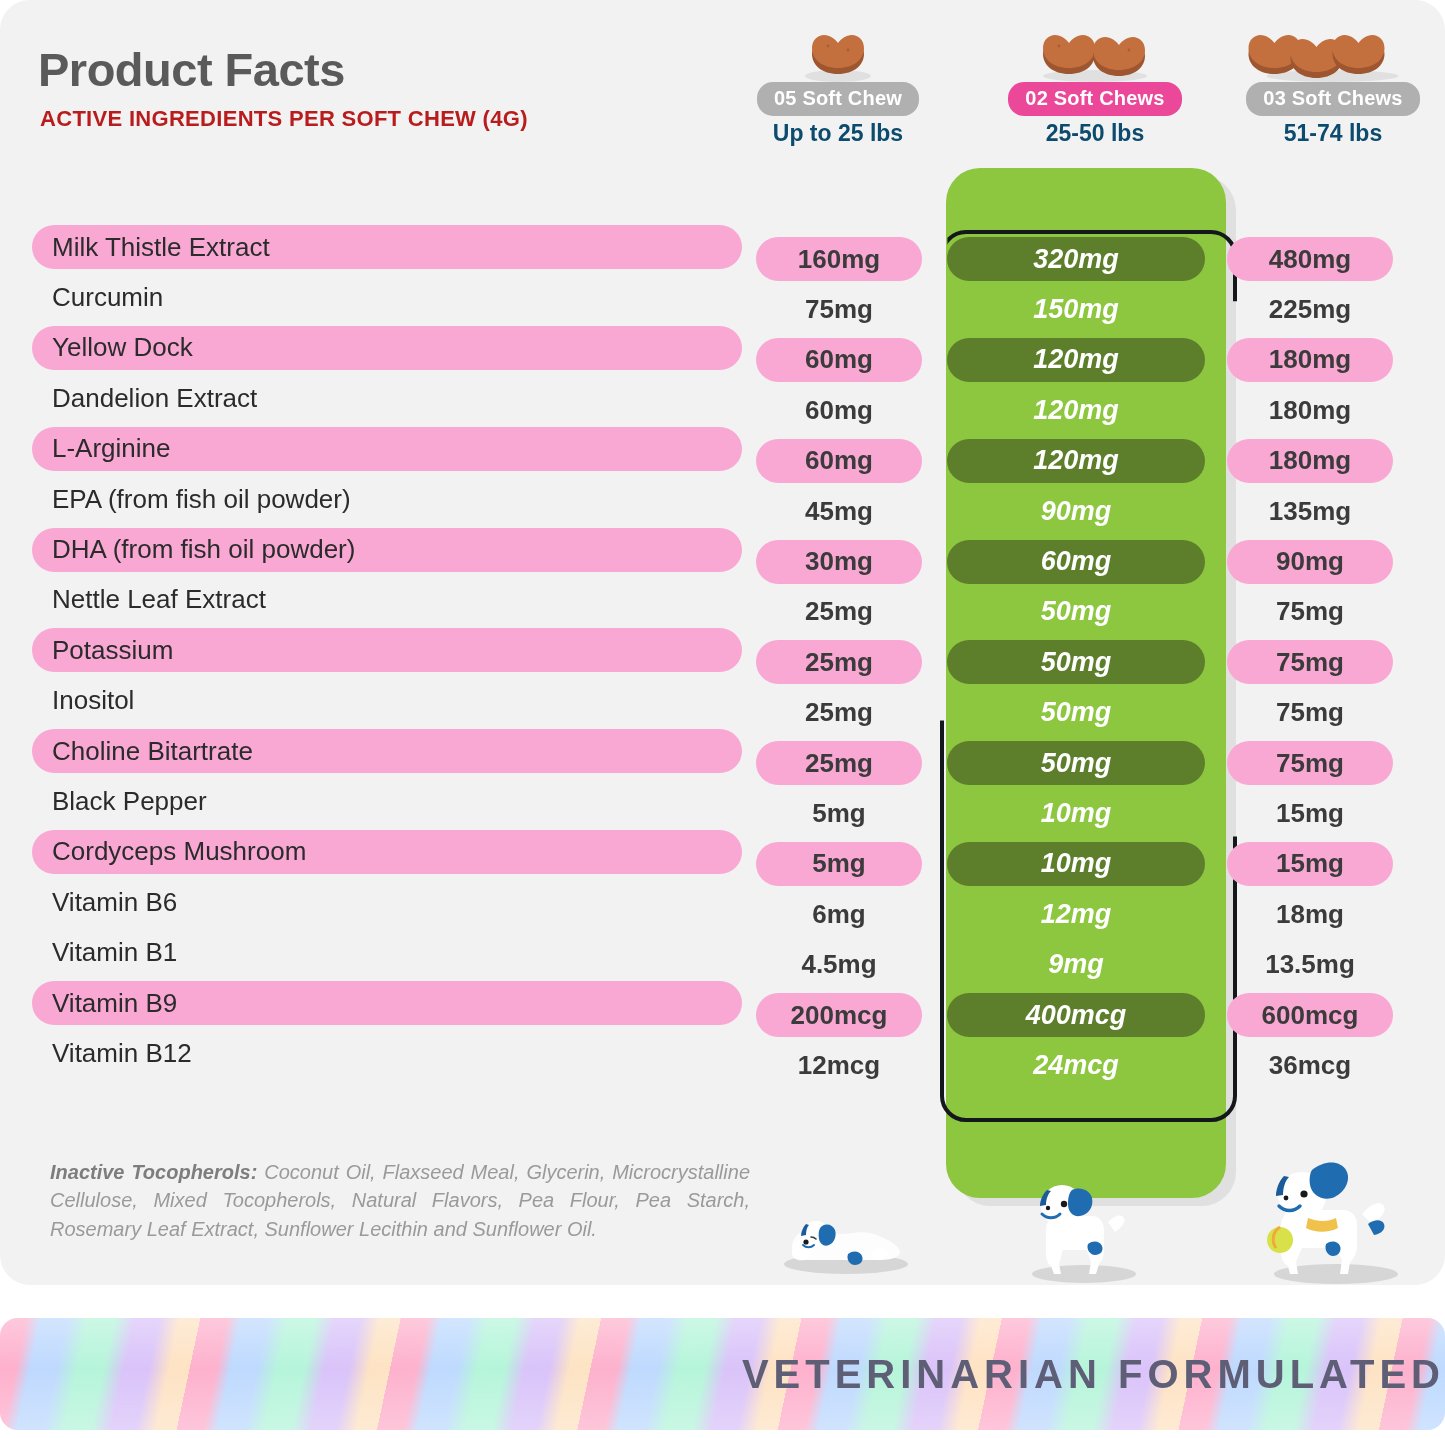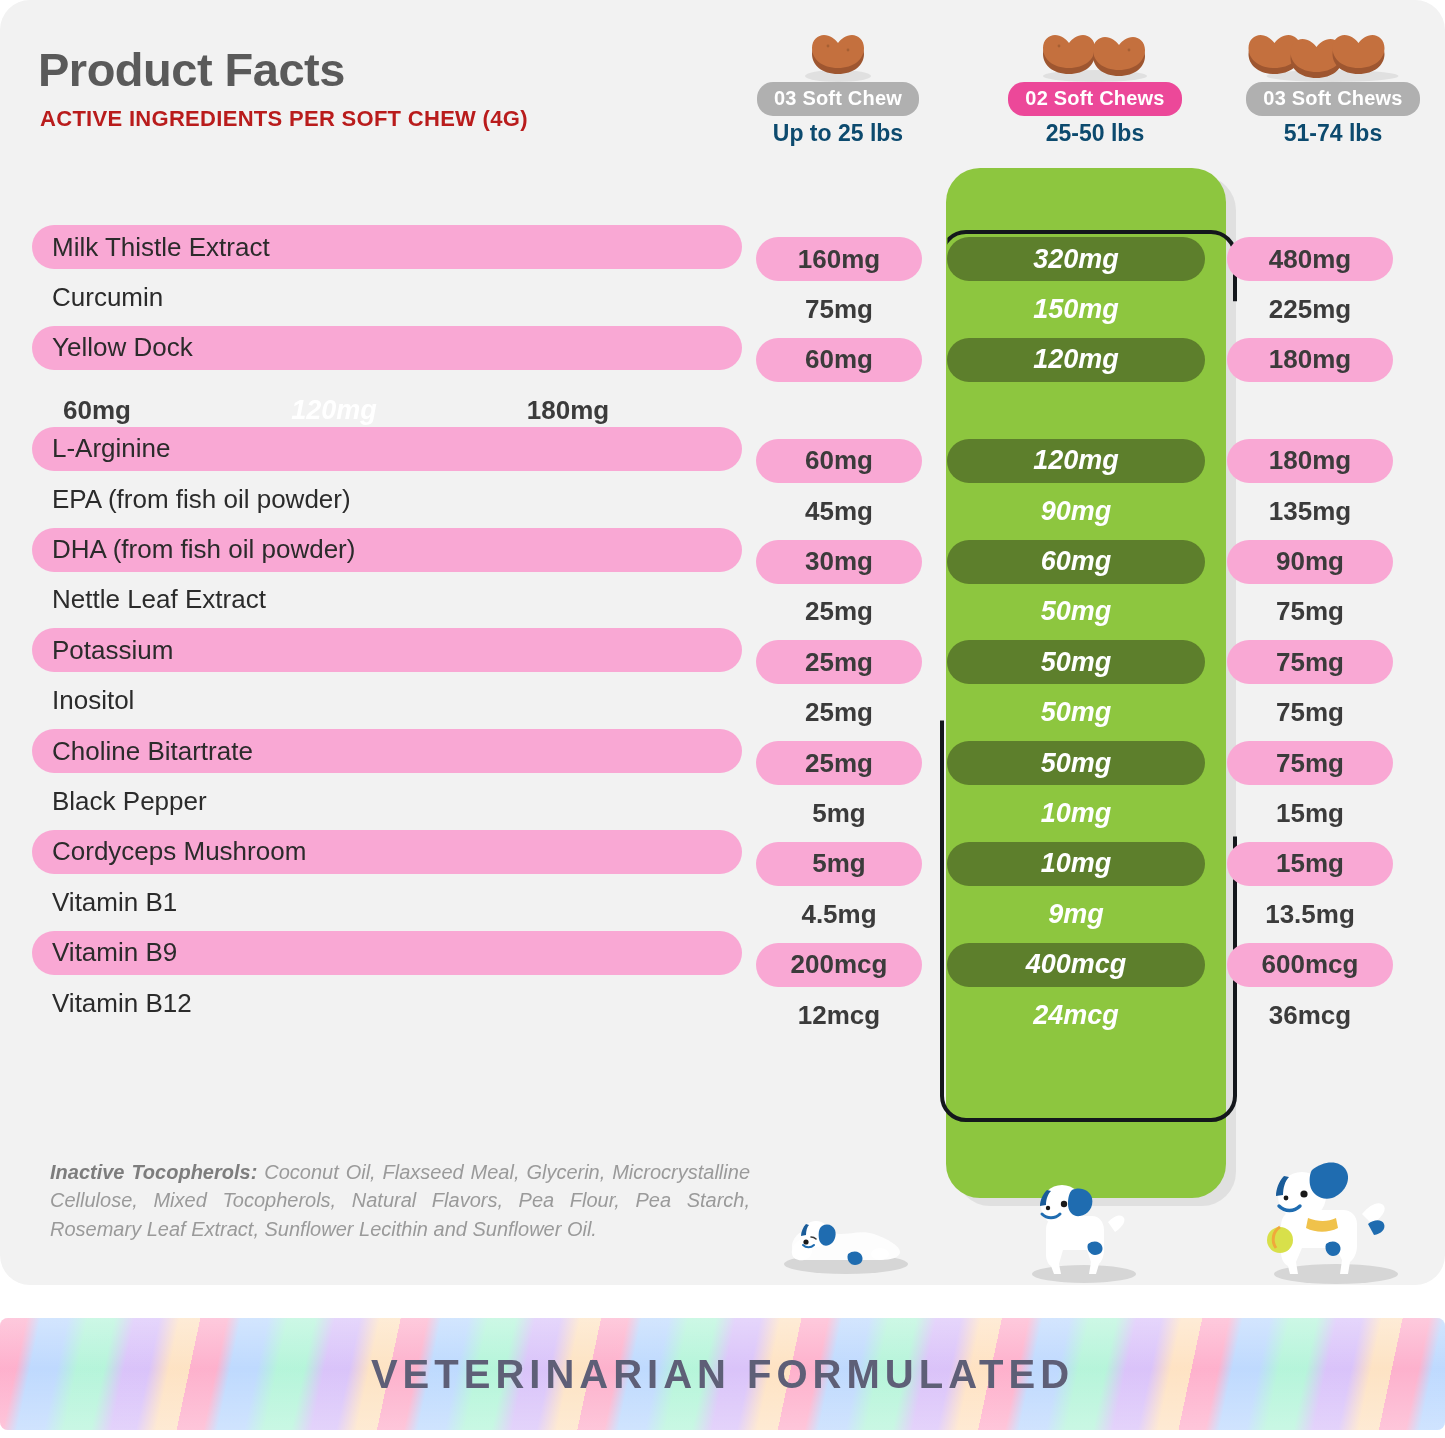--- a/index.html
+++ b/index.html
@@ -176,33 +176,33 @@
   .dog-1 { left: 770px; top: 1198px; }
   .dog-2 { left: 1022px; top: 1168px; }
   .dog-3 { left: 1250px; top: 1152px; }
 
   
   .banner {
     position: absolute;
     left: 0; top: 1318px;
     width: 1445px;
     height: 112px;
-    border-radius: 8px;
+    border-radius: 18px;
     overflow: hidden;
     background:
       repeating-linear-gradient(102deg,
         rgba(255,170,200,0.95) 0px, rgba(255,170,200,0.95) 26px,
         rgba(185,215,255,0.95) 40px, rgba(185,215,255,0.95) 66px,
         rgba(175,245,215,0.95) 86px, rgba(175,245,215,0.95) 112px,
         rgba(215,190,250,0.95) 132px, rgba(215,190,250,0.95) 156px,
         rgba(255,225,190,0.95) 176px, rgba(255,225,190,0.95) 196px),
       linear-gradient(90deg, #e8d9f5, #d9f0e8, #f7dce6, #dde6f8);
     display: flex;
     align-items: center;
-    justify-content: center;
+    justify-content: flex-end;
   }
   .banner::after {
     content: "";
     position: absolute;
     inset: 0;
     background: linear-gradient(180deg, rgba(255,255,255,0.35), rgba(255,255,255,0.05) 45%, rgba(255,255,255,0.3));
   }
   .banner-text {
     position: relative;
     z-index: 2;
@@ -226,21 +226,21 @@
     <div class="dose-head c1">
       <div class="chew-art">
         <svg width="120" height="62" viewBox="0 0 120 62">
           <ellipse cx="60" cy="56" rx="33" ry="6" fill="#e0e0e0"></ellipse>
           <path d="M60 54c-16 0-26-9-26-20 0-8 6-13 12-13 6 0 11 4 14 8 3-4 8-8 14-8 6 0 12 5 12 13 0 11-10 20-26 20z" fill="#9e5630"></path>
           <path d="M60 48c-16 0-26-9-26-20 0-8 6-13 12-13 6 0 11 4 14 8 3-4 8-8 14-8 6 0 12 5 12 13 0 11-10 20-26 20z" fill="#c4703e"></path>
           <circle cx="50" cy="26" r="1.4" fill="#a65f33"></circle>
           <circle cx="70" cy="30" r="1.4" fill="#a65f33"></circle>
         </svg>
       </div>
-      <div class="dose-badge">03 Soft Chew</div>
+      <div class="dose-badge">05 Soft Chew</div>
       <div class="dose-weight">Up to 25 lbs</div>
     </div>
 
     <div class="dose-head c2">
       <div class="chew-art">
         <svg width="168" height="62" viewBox="0 0 168 62">
           <ellipse cx="84" cy="56" rx="52" ry="6" fill="#e0e0e0"></ellipse>
           <g transform="translate(-2,0)">
             <path d="M60 54c-16 0-26-9-26-20 0-8 6-13 12-13 6 0 11 4 14 8 3-4 8-8 14-8 6 0 12 5 12 13 0 11-10 20-26 20z" fill="#9e5630"></path>
             <path d="M60 48c-16 0-26-9-26-20 0-8 6-13 12-13 6 0 11 4 14 8 3-4 8-8 14-8 6 0 12 5 12 13 0 11-10 20-26 20z" fill="#c4703e"></path>
@@ -295,20 +295,21 @@
           <div class="cell-val cell-v2">150mg</div>
           <div class="cell-val cell-v3">225mg</div>
         </div>
         <div class="row alt">
           <div class="cell-name">Yellow Dock</div>
           <div class="cell-val cell-v1">60mg</div>
           <div class="cell-val cell-v2">120mg</div>
           <div class="cell-val cell-v3">180mg</div>
         </div>
         <div class="row">
+          <div class="cell-name">Dandelion Extract</div>
           <div class="cell-val cell-v1">60mg</div>
           <div class="cell-val cell-v2">120mg</div>
           <div class="cell-val cell-v3">180mg</div>
         </div>
         <div class="row alt">
           <div class="cell-name">L-Arginine</div>
           <div class="cell-val cell-v1">60mg</div>
           <div class="cell-val cell-v2">120mg</div>
           <div class="cell-val cell-v3">180mg</div>
         </div>
@@ -352,20 +353,26 @@
           <div class="cell-name">Black Pepper</div>
           <div class="cell-val cell-v1">5mg</div>
           <div class="cell-val cell-v2">10mg</div>
           <div class="cell-val cell-v3">15mg</div>
         </div>
         <div class="row alt">
           <div class="cell-name">Cordyceps Mushroom</div>
           <div class="cell-val cell-v1">5mg</div>
           <div class="cell-val cell-v2">10mg</div>
           <div class="cell-val cell-v3">15mg</div>
+        </div>
+        <div class="row">
+          <div class="cell-name">Vitamin B6</div>
+          <div class="cell-val cell-v1">6mg</div>
+          <div class="cell-val cell-v2">12mg</div>
+          <div class="cell-val cell-v3">18mg</div>
         </div>
         <div class="row">
           <div class="cell-name">Vitamin B1</div>
           <div class="cell-val cell-v1">4.5mg</div>
           <div class="cell-val cell-v2">9mg</div>
           <div class="cell-val cell-v3">13.5mg</div>
         </div>
         <div class="row alt">
           <div class="cell-name">Vitamin B9</div>
           <div class="cell-val cell-v1">200mcg</div>

